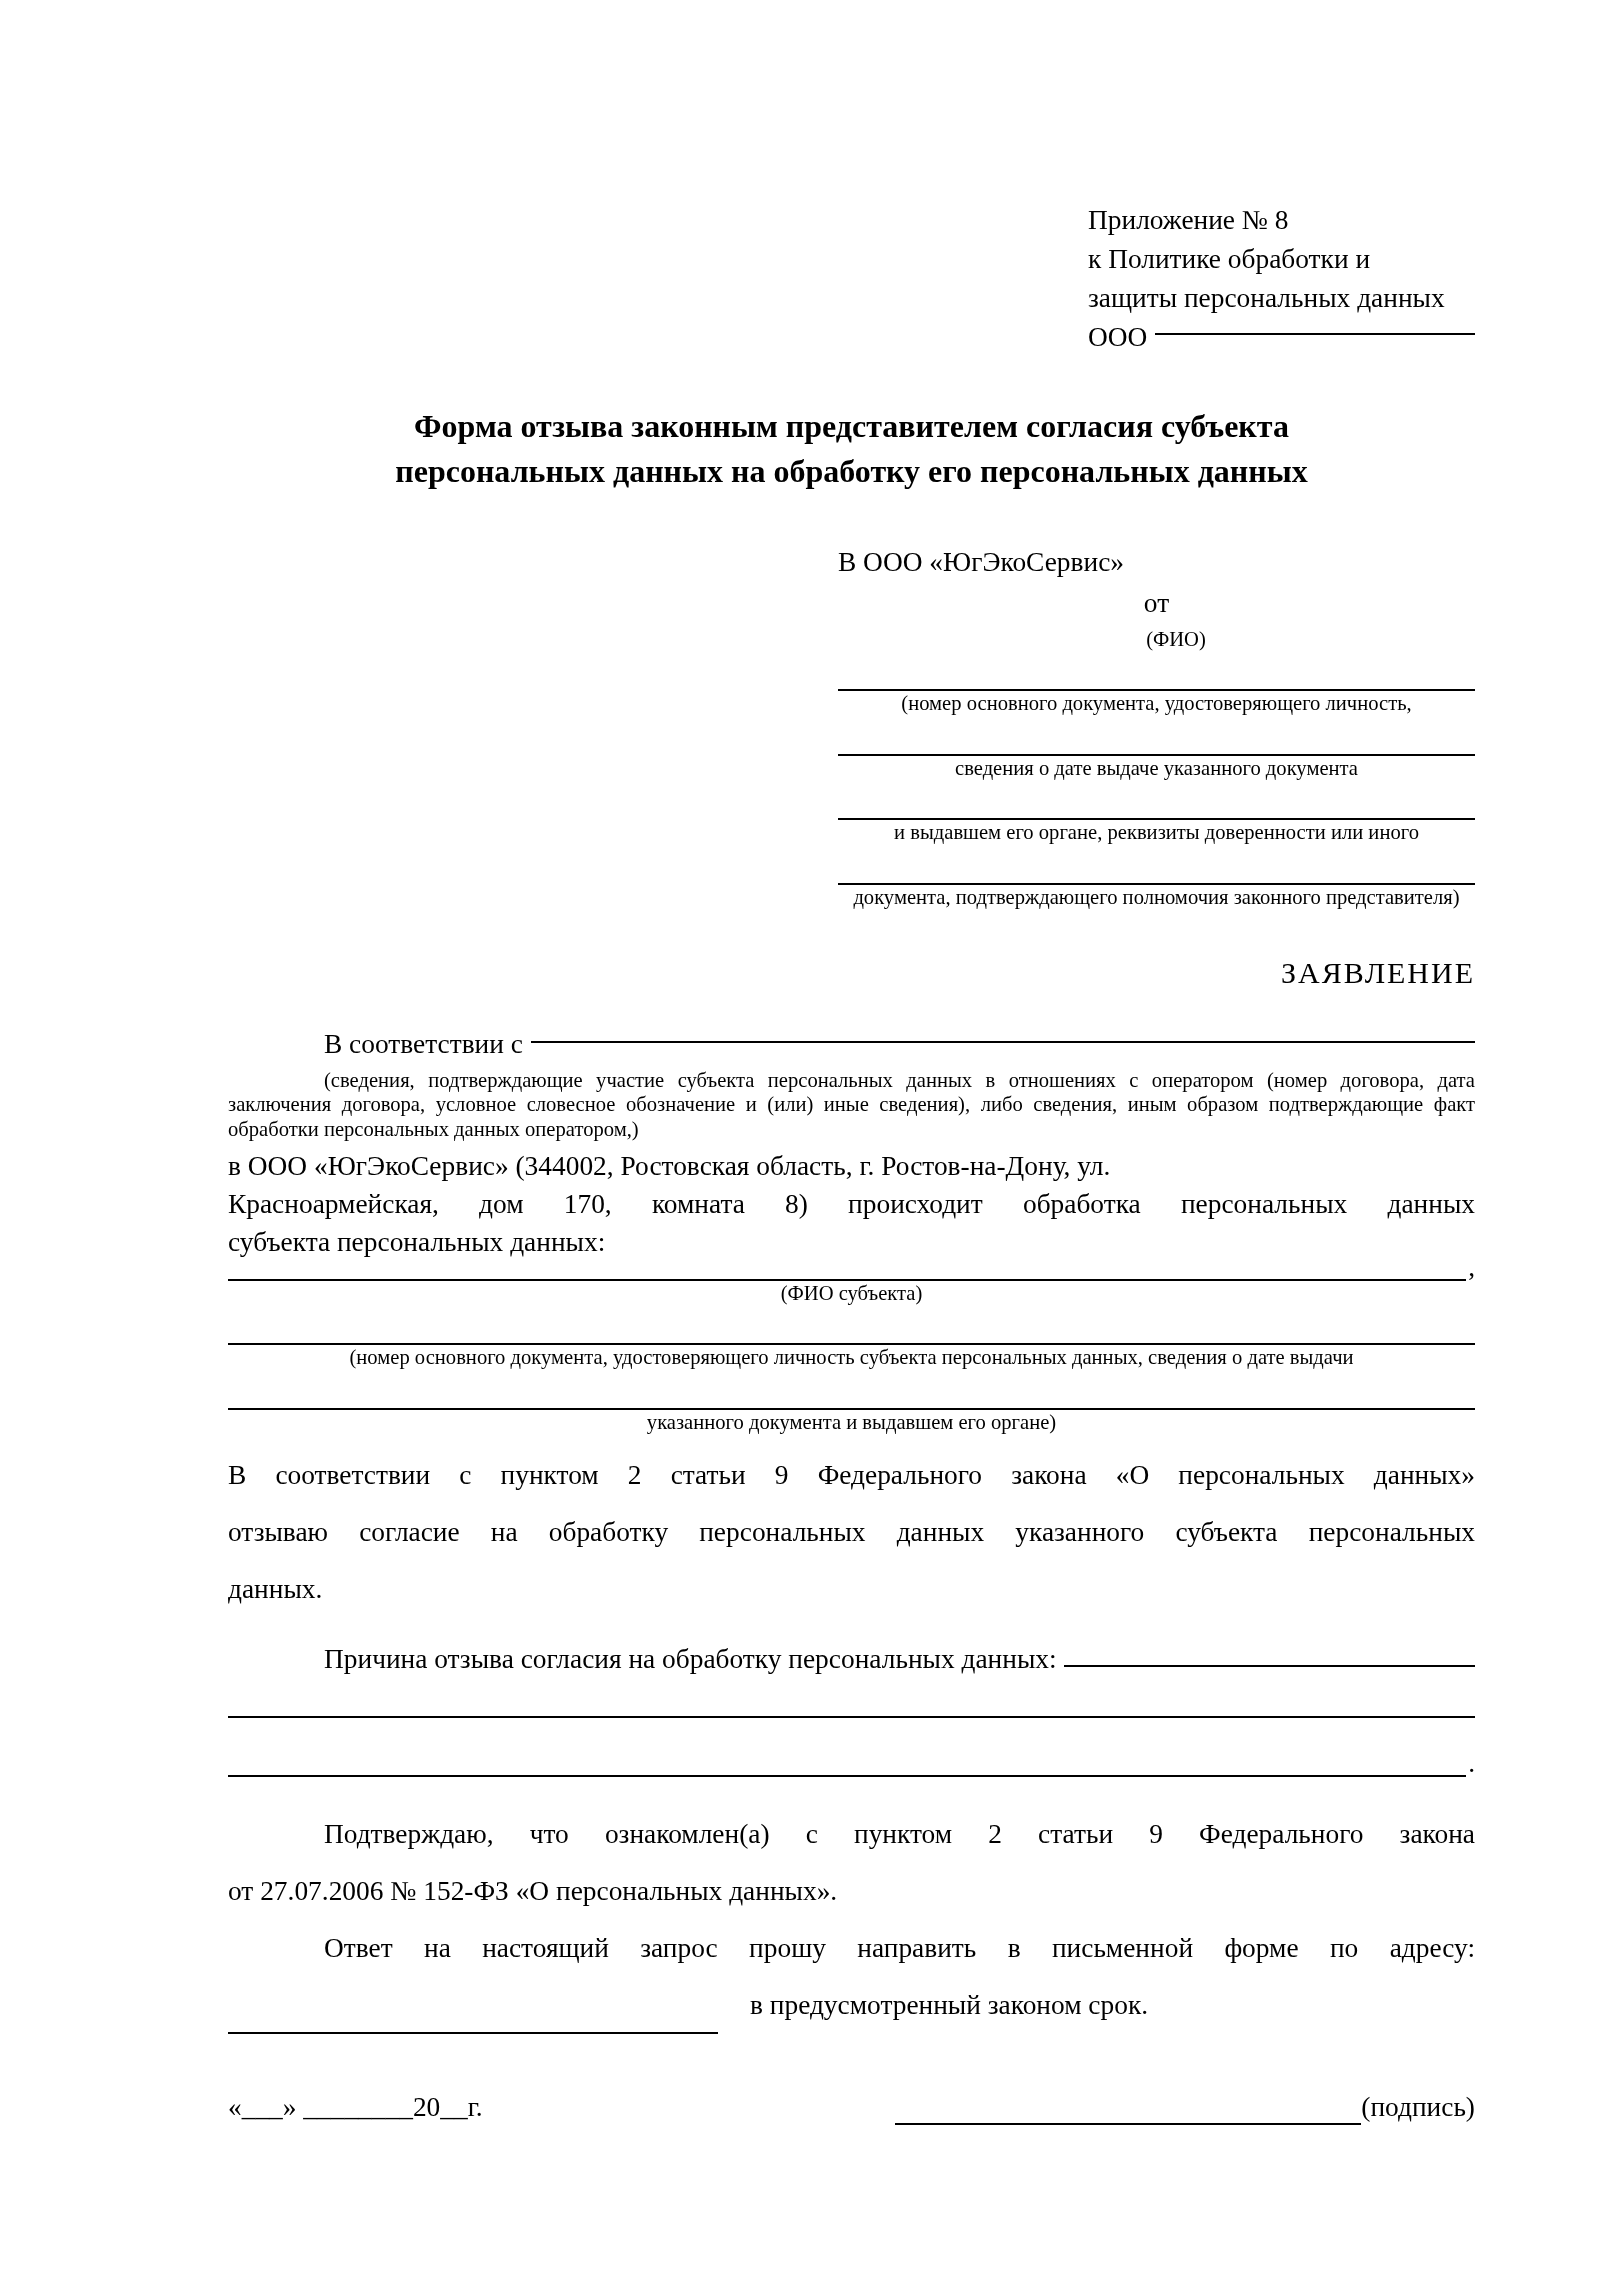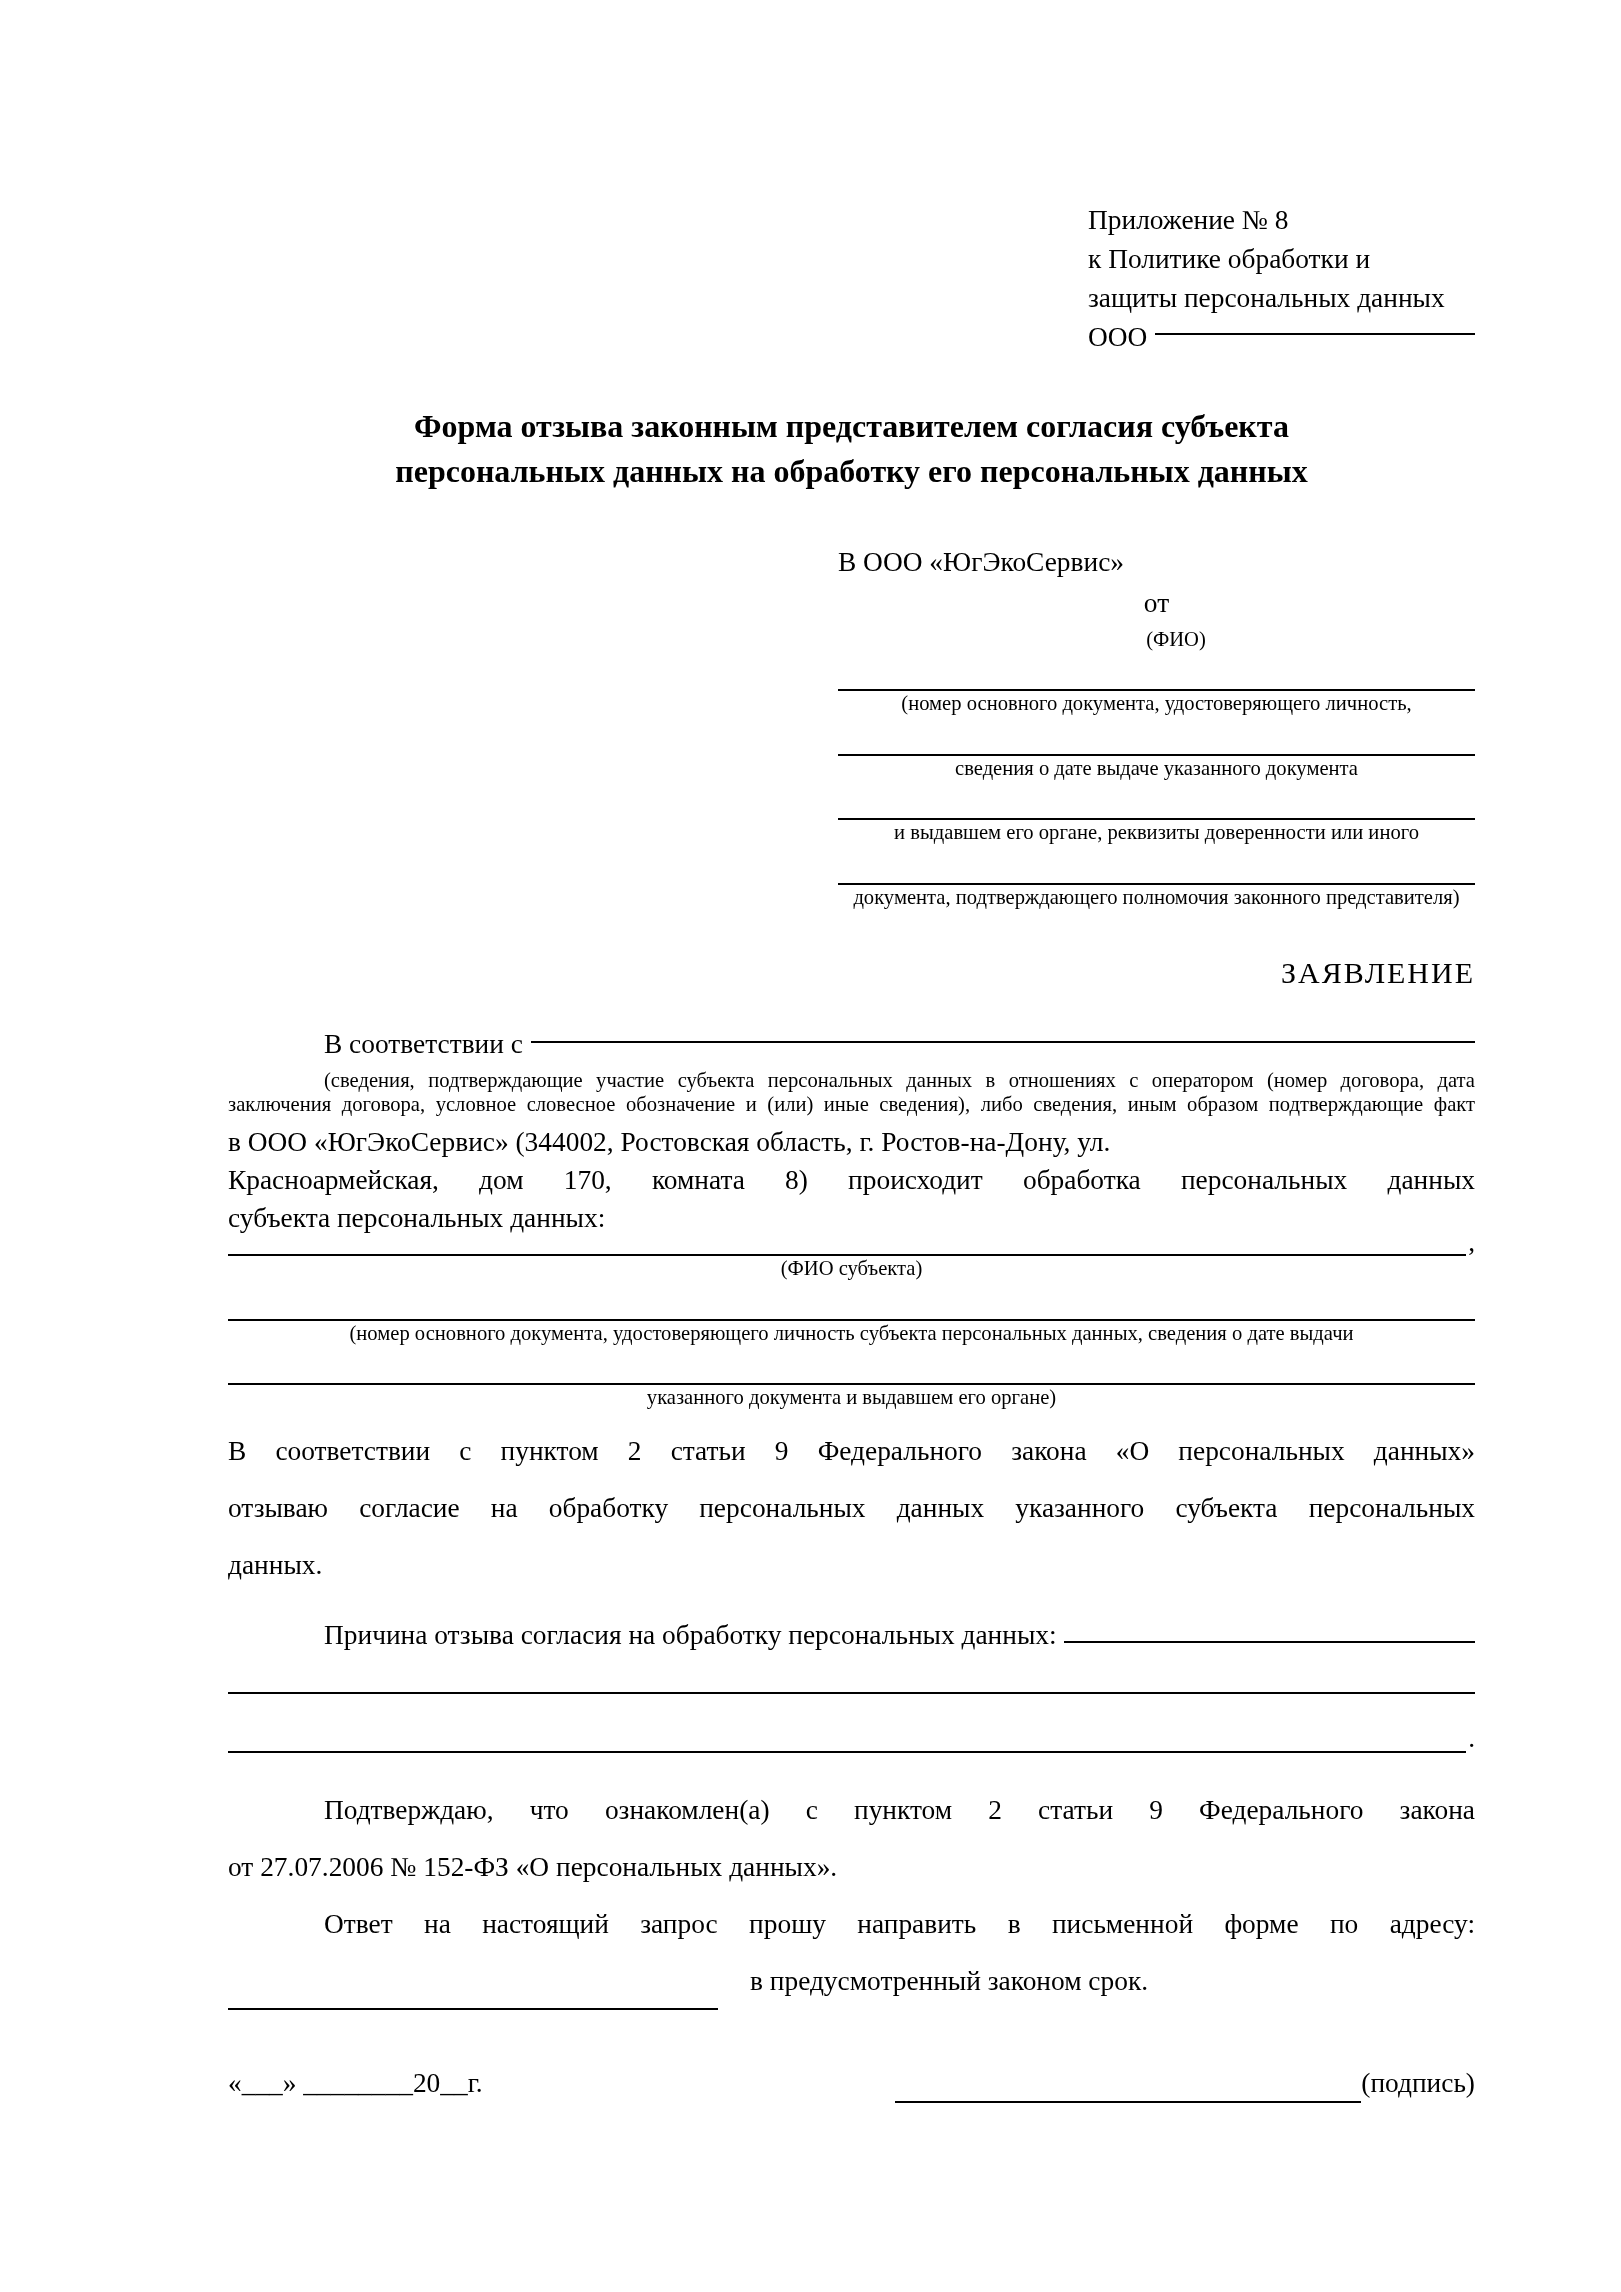--- a/index.html
+++ b/index.html
@@ -48,21 +48,21 @@
   .reason-row{height:57px;align-items:flex-end;}
   .reason-row .fill{margin-bottom:7.8px;}
   .blank-a{height:41px;border-bottom:2.5px solid #000;}
   .blank-b{height:57px;}
   .ds-confirm{margin-top:29px;}
   .reply-row{height:57px;align-items:flex-end;display:flex;gap:32px;}
   .reply-row .ul{width:490px;height:49px;}
   .reply-row .tail{line-height:57px;}
   
   .footer{margin-top:54px;display:flex;justify-content:space-between;align-items:flex-end;line-height:39px;gap:17px;}
-  .sig{display:inline-flex;align-items:flex-end;}
+  .sig{display:inline-flex;align-items:center;}
   .sig .ul{width:466px;height:33px;}
 </style>
 </head>
 <body>
 
 <div class="page">
 
   <div class="appendix">
     <div>Приложение № 8</div>
     <div>к Политике обработки и</div>
@@ -107,20 +107,21 @@
   <div class="heading">ЗАЯВЛЕНИЕ</div>
 
   <div class="row accord-row ind">
     <span>В соответствии с</span>
     <span class="fill"></span>
   </div>
 
   <div class="fineprint">
       <div class="jl ind">(сведения, подтверждающие участие субъекта персональных данных в отношениях с оператором (номер договора, дата</div>
       <div class="jl">заключения договора, условное словесное обозначение и (или) иные сведения), либо сведения, иным образом подтверждающие факт</div>
+      <div>обработки персональных данных оператором,)</div>
     </div>
 
   <div class="op-par">
       <div>в  ООО «ЮгЭкоСервис»  (344002, Ростовская область, г. Ростов-на-Дону, ул.</div>
       <div class="jl">Красноармейская, дом 170, комната 8)  происходит  обработка персональных данных</div>
       <div>субъекта персональных данных:</div>
     </div>
 
   <div class="subject-row">
     <span class="ul"></span>

